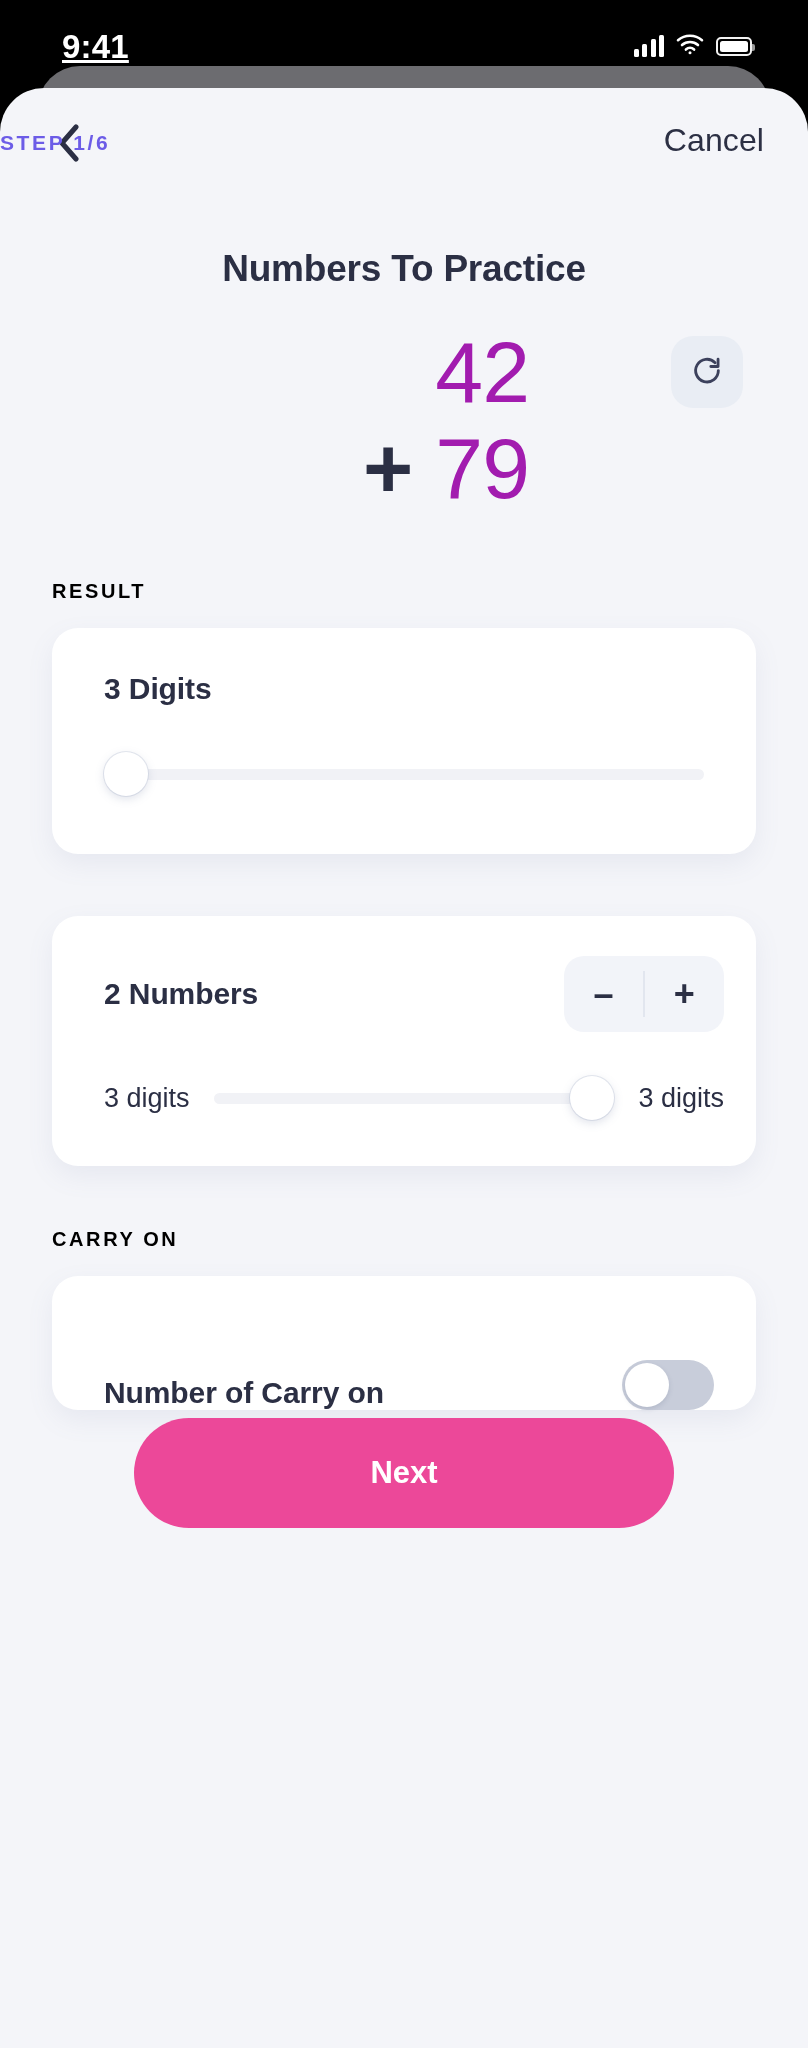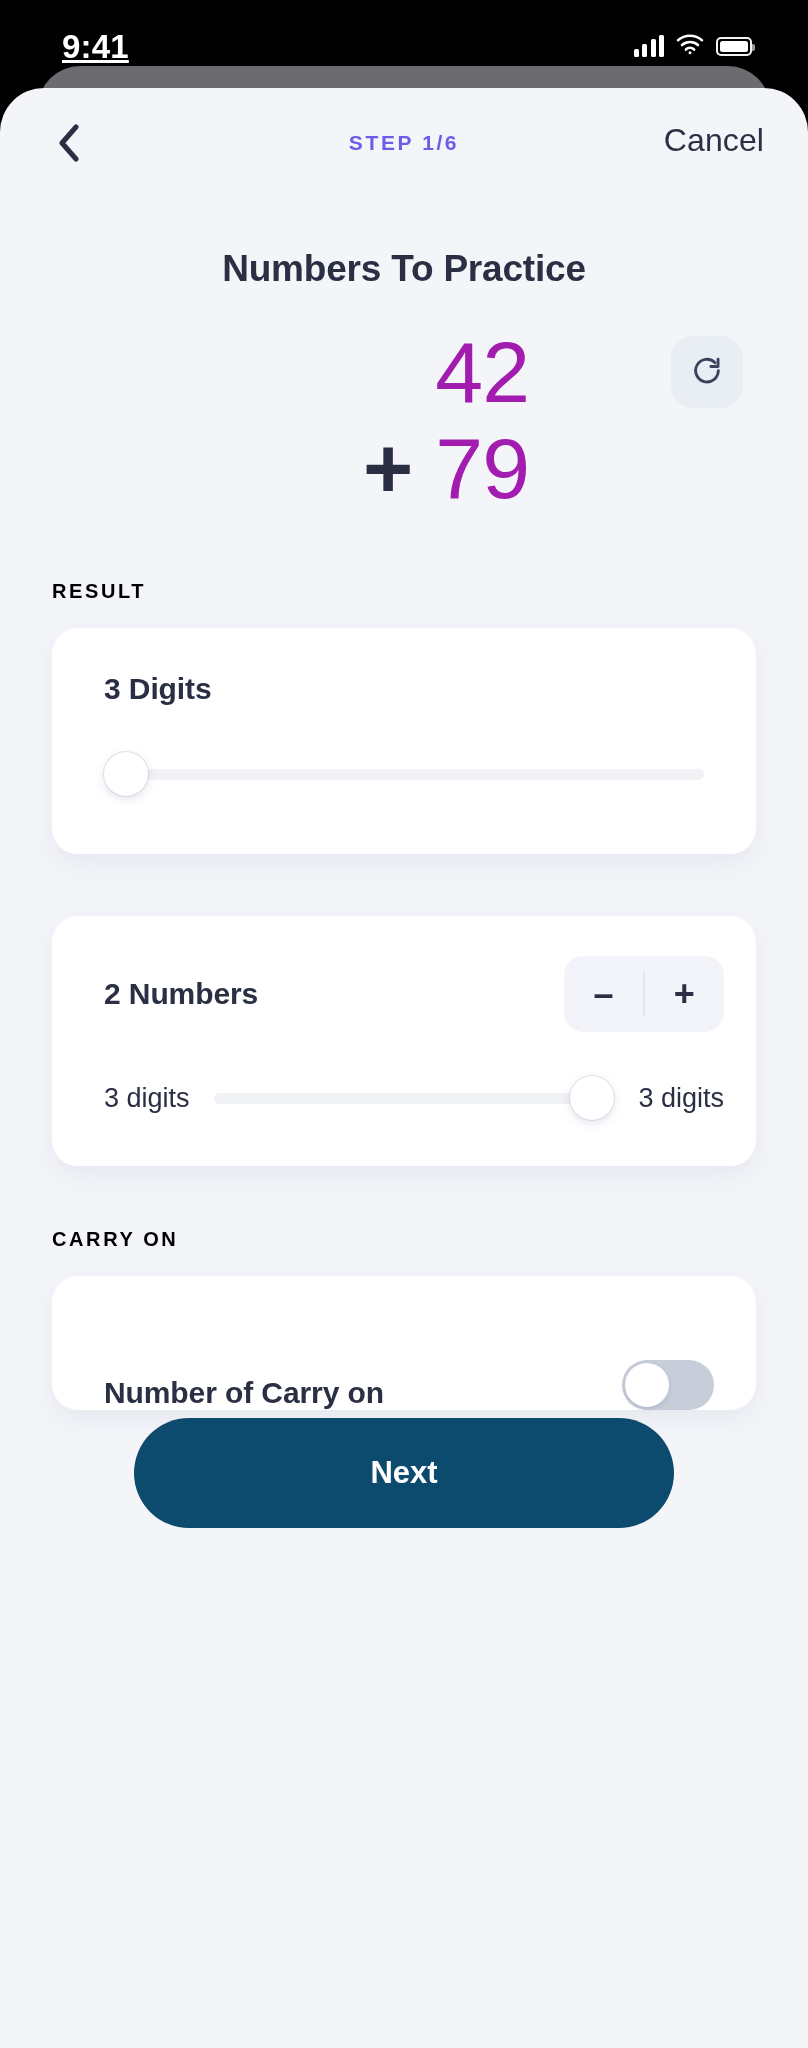--- a/index.html
+++ b/index.html
@@ -111,21 +111,20 @@
     width: 58px; height: 58px;
     display: flex; align-items: center; justify-content: center;
     cursor: pointer;
   }
   .chev {
     width: 22px; height: 38px;
   }
   .step-label {
     position: absolute;
     left: 0; right: 0;
-    text-align: center;
     font-size: 21px;
     font-weight: 700;
     letter-spacing: 2.6px;
     color: #6c5ce7;
     pointer-events: none;
   }
   .cancel-btn {
     margin-left: auto;
     font-size: 32px;
     font-weight: 400;
@@ -328,21 +327,21 @@
   .footer {
     position: absolute;
     left: 0; right: 0;
     top: 1330px;
     display: flex;
     justify-content: center;
   }
   .next-btn {
     width: 540px;
     height: 110px;
-    background: #0c4a6e;
+    background: #ec4899;
     border-radius: 56px;
     display: flex;
     align-items: center;
     justify-content: center;
     color: #ffffff;
     font-size: 31px;
     font-weight: 700;
     cursor: pointer;
     border: none;
     font-family: "Liberation Sans", sans-serif;

